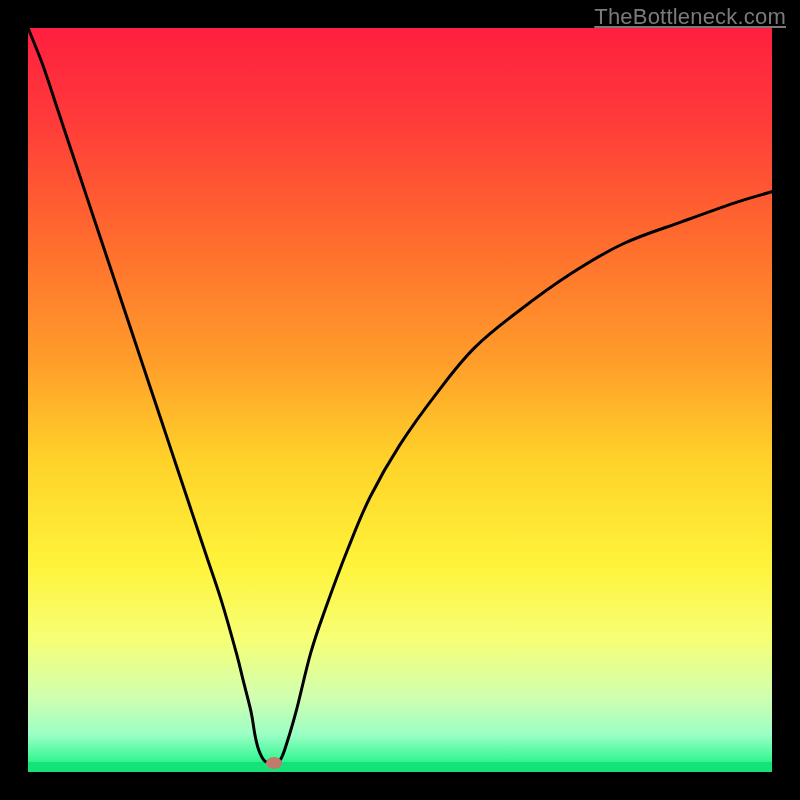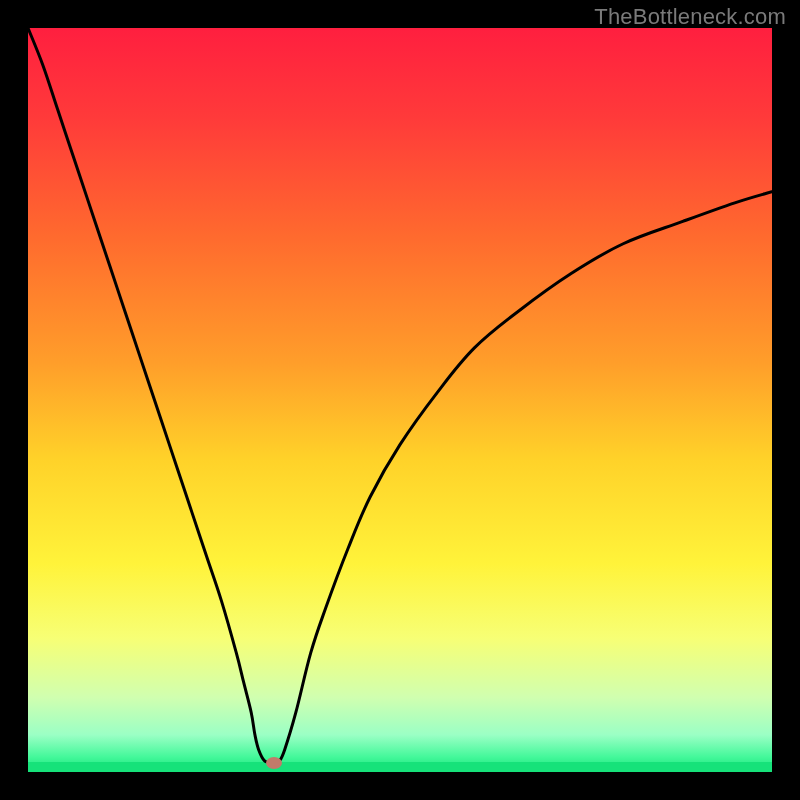--- a/index.html
+++ b/index.html
@@ -12,20 +12,21 @@
   }
   .watermark {
     position: absolute;
     top: 4px;
     right: 14px;
     font-family: Arial, Helvetica, sans-serif;
     font-size: 22px;
     color: #7a7a7a;
     letter-spacing: 0.2px;
     z-index: 10;
+    text-decoration: underline;
   }
   .plot {
     position: absolute;
     left: 28px;
     top: 28px;
     width: 744px;
     height: 744px;
     overflow: hidden;
   }
   .gradient-fill {

